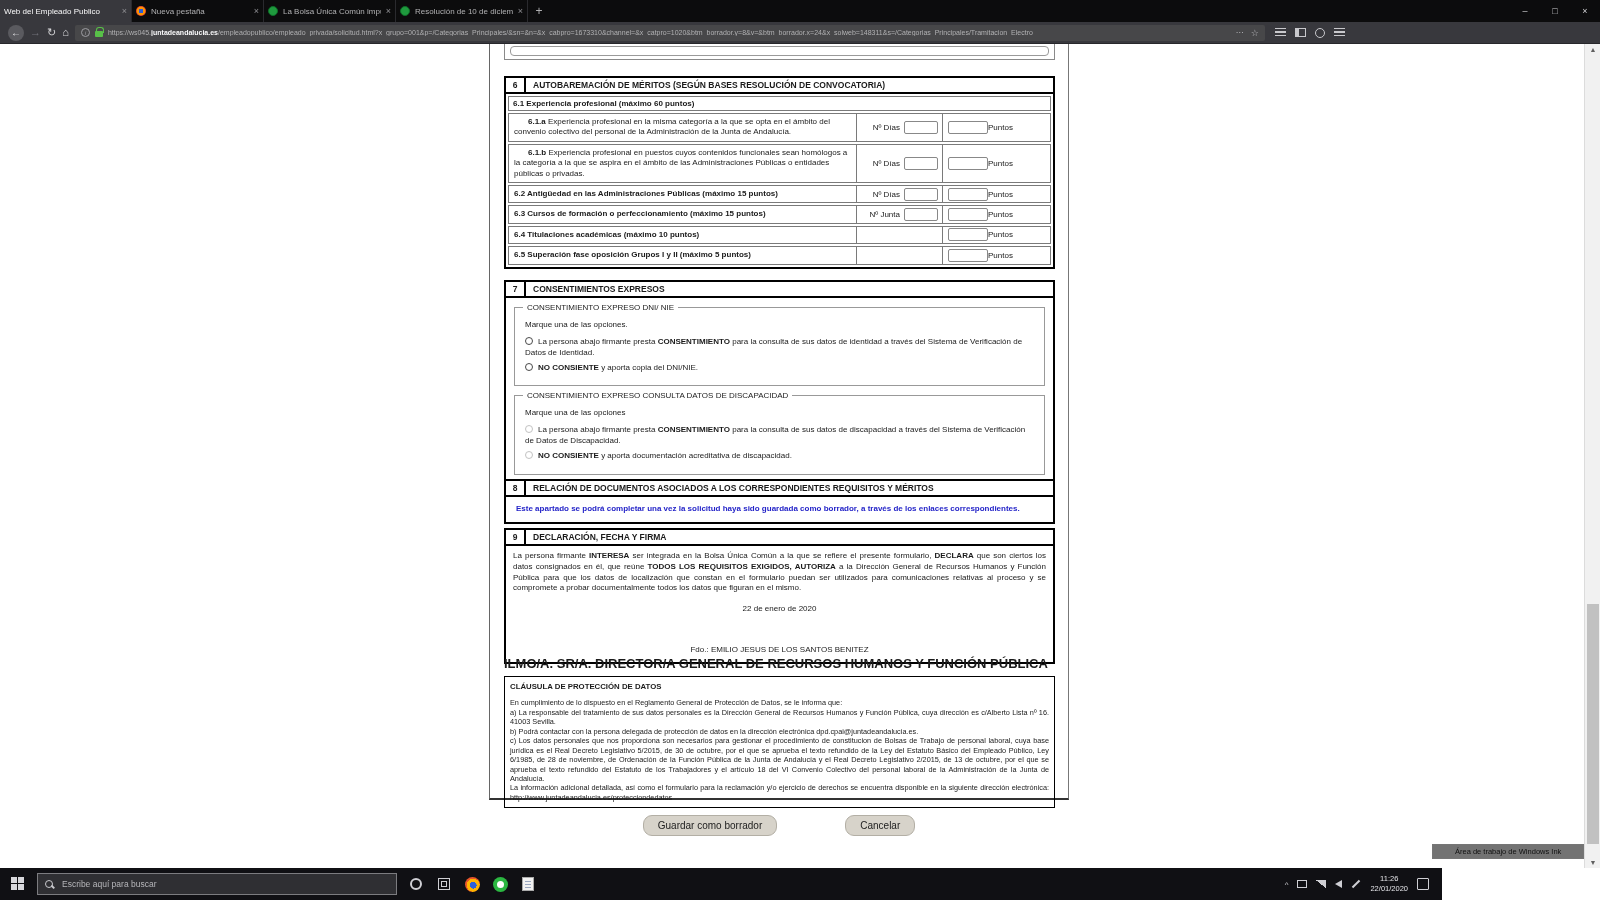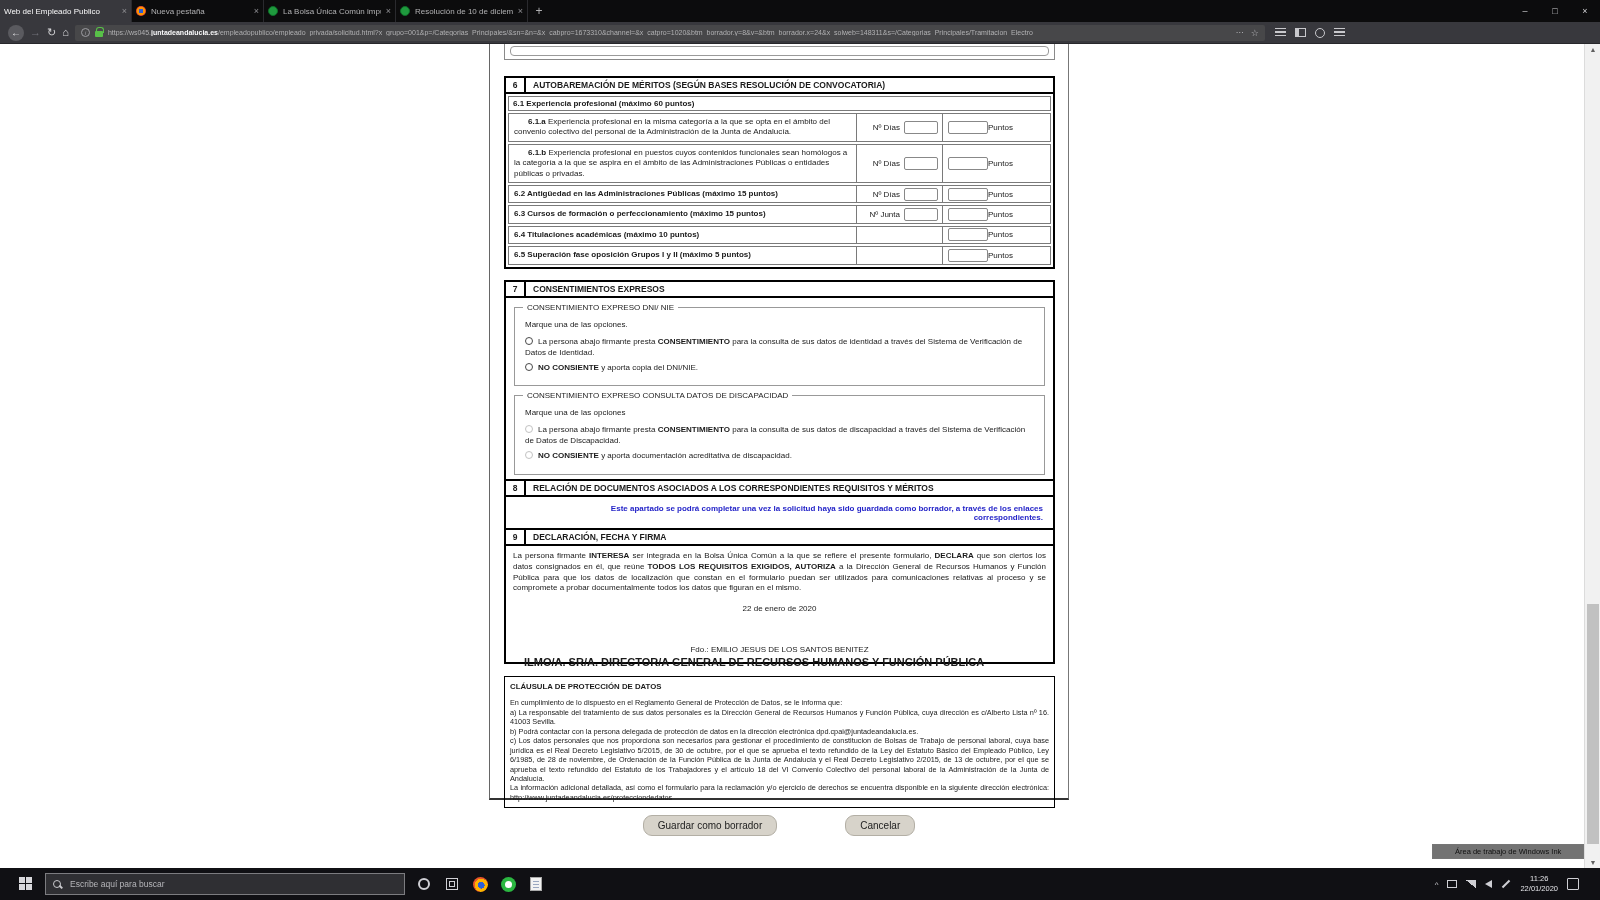--- a/index.html
+++ b/index.html
@@ -58,43 +58,43 @@
   .num-input.w2{width:40px;}
   .unit{white-space:nowrap;}
 
   .fieldset{position:relative;border:1px solid #999;margin:9px 8px 6px;padding:10px 10px 8px;font-size:8px;}
   .legend{position:absolute;top:-5px;left:8px;background:#fff;padding:0 4px;font-size:8px;color:#222;}
   .hint{margin:2px 0 8px;}
   .radio-line{margin:4px 0;line-height:1.35;}
   .radio{display:inline-block;width:8px;height:8px;border:1px solid #4a4a4a;border-radius:50%;background:#fff;margin-right:5px;vertical-align:-1px;}
   .radio.disabled{border-color:#c2c2c2;}
 
-  .note-blue{padding:7px 10px 9px;text-align:right;font-weight:bold;font-size:8px;margin-left:48px;}
+  .note-blue{padding:7px 10px 9px;text-align:left;font-weight:bold;font-size:8px;}
   .decl{padding:5px 7px 8px;font-size:8px;}
   .decl p{margin:0;text-align:justify;line-height:1.35;}
   .decl .date{text-align:center;margin-top:10px;}
   .decl .signed{text-align:center;margin-top:32px;}
-  .addressee{position:absolute;left:504px;font-weight:bold;font-size:11px;margin-left:20px;}
+  .addressee{position:absolute;left:504px;font-weight:bold;font-size:13px;}
   .clausebox{position:absolute;left:504px;width:551px;border:1px solid #000;padding:5px 5px;font-size:7.3px;line-height:1.3;}
   .clausebox .ctitle{font-weight:bold;font-size:7.8px;margin-bottom:6px;}
   .clausebox div.cline{text-align:justify;}
 
   .btnrow{position:absolute;left:489px;top:771px;width:580px;display:flex;justify-content:center;gap:68px;}
   .btn{background:#d7d3ca;border:1px solid #b3afa5;border-radius:9px;padding:4px 14px;font-size:10px;color:#222;}
 
   .tooltip{position:absolute;left:1432px;top:800px;background:#737373;border:1px solid #767676;font-size:7.5px;padding:2px 22px;color:#111;white-space:nowrap;}
 
   .scrollbar{position:absolute;right:0;top:0;width:16px;height:824px;background:#f1f1f1;border-left:1px solid #dcdcdc;}
   .scrollbar .arr{position:absolute;left:0;width:16px;text-align:center;color:#606060;font-size:7px;}
   .scrollbar .up{top:2px;}
   .scrollbar .down{bottom:2px;}
   .thumb{position:absolute;left:2px;width:12px;top:560px;height:240px;background:#c1c1c1;}
 
   
-  .taskbar{position:absolute;bottom:0;left:0;width:1600px;height:32px;background:#101014;display:flex;align-items:center;gap:10px;padding:0 17px;}
+  .taskbar{position:absolute;bottom:0;left:0;width:1442px;height:32px;background:#101014;display:flex;align-items:center;gap:10px;padding:0 9px;}
   .winlogo{width:14px;height:14px;display:grid;grid-template-columns:6px 6px;grid-template-rows:6px 6px;gap:1px;}
   .winlogo i{background:#d8d8dc;}
   .tb-search{width:360px;height:22px;background:#2f2f33;border:1px solid #7c7c80;display:flex;align-items:center;gap:6px;padding:0 7px;}
   .mag{position:relative;width:9px;height:9px;flex:0 0 auto;}
   .mag:before{content:"";position:absolute;top:0;left:0;width:6px;height:6px;border:1.5px solid #c9c9cd;border-radius:50%;}
   .mag:after{content:"";position:absolute;left:6px;top:6px;width:4px;height:1.5px;background:#c9c9cd;transform:rotate(45deg);}
   .tb-search input{flex:1;background:transparent;border:none;outline:none;color:#c9c9cd;font-size:8.5px;}
   .tb-search input::placeholder{color:#b6b6ba;}
   .tb-icon{width:18px;height:18px;display:flex;align-items:center;justify-content:center;flex:0 0 auto;}
   .cortana{width:12px;height:12px;border:2px solid #cfcfd4;border-radius:50%;}

